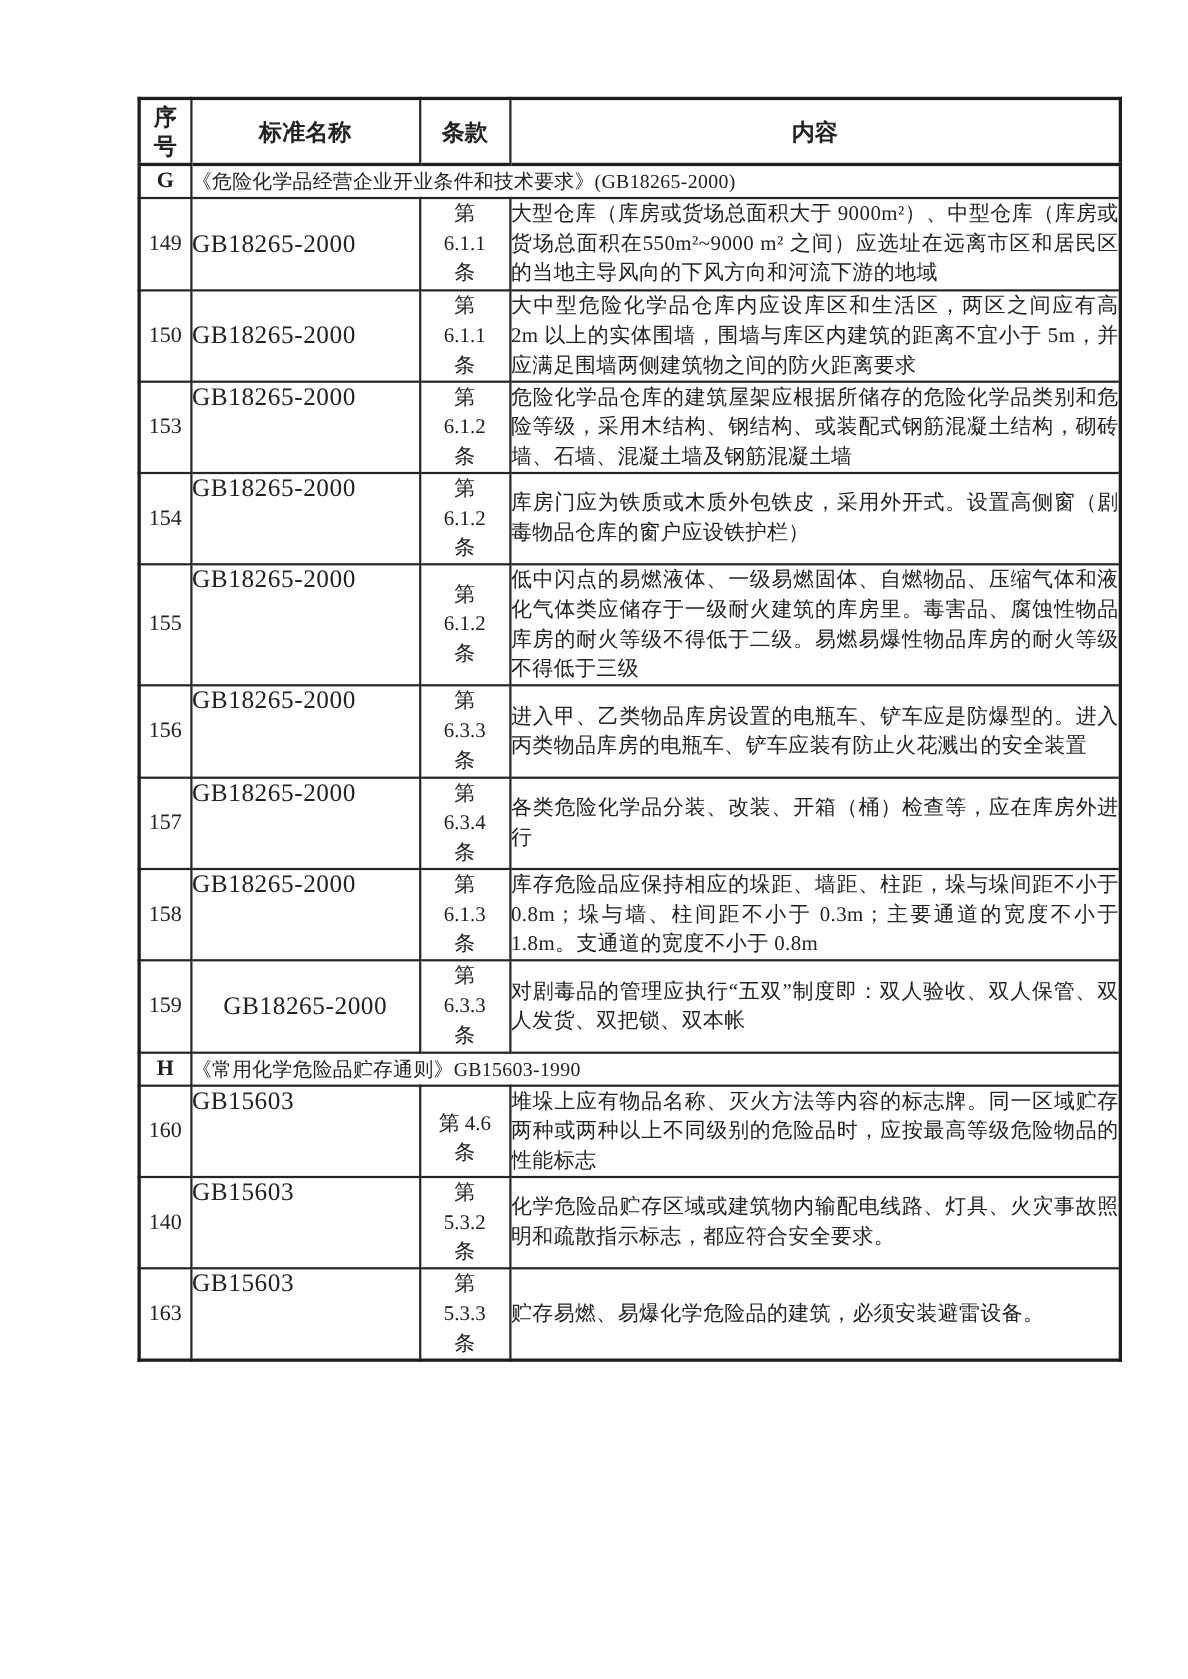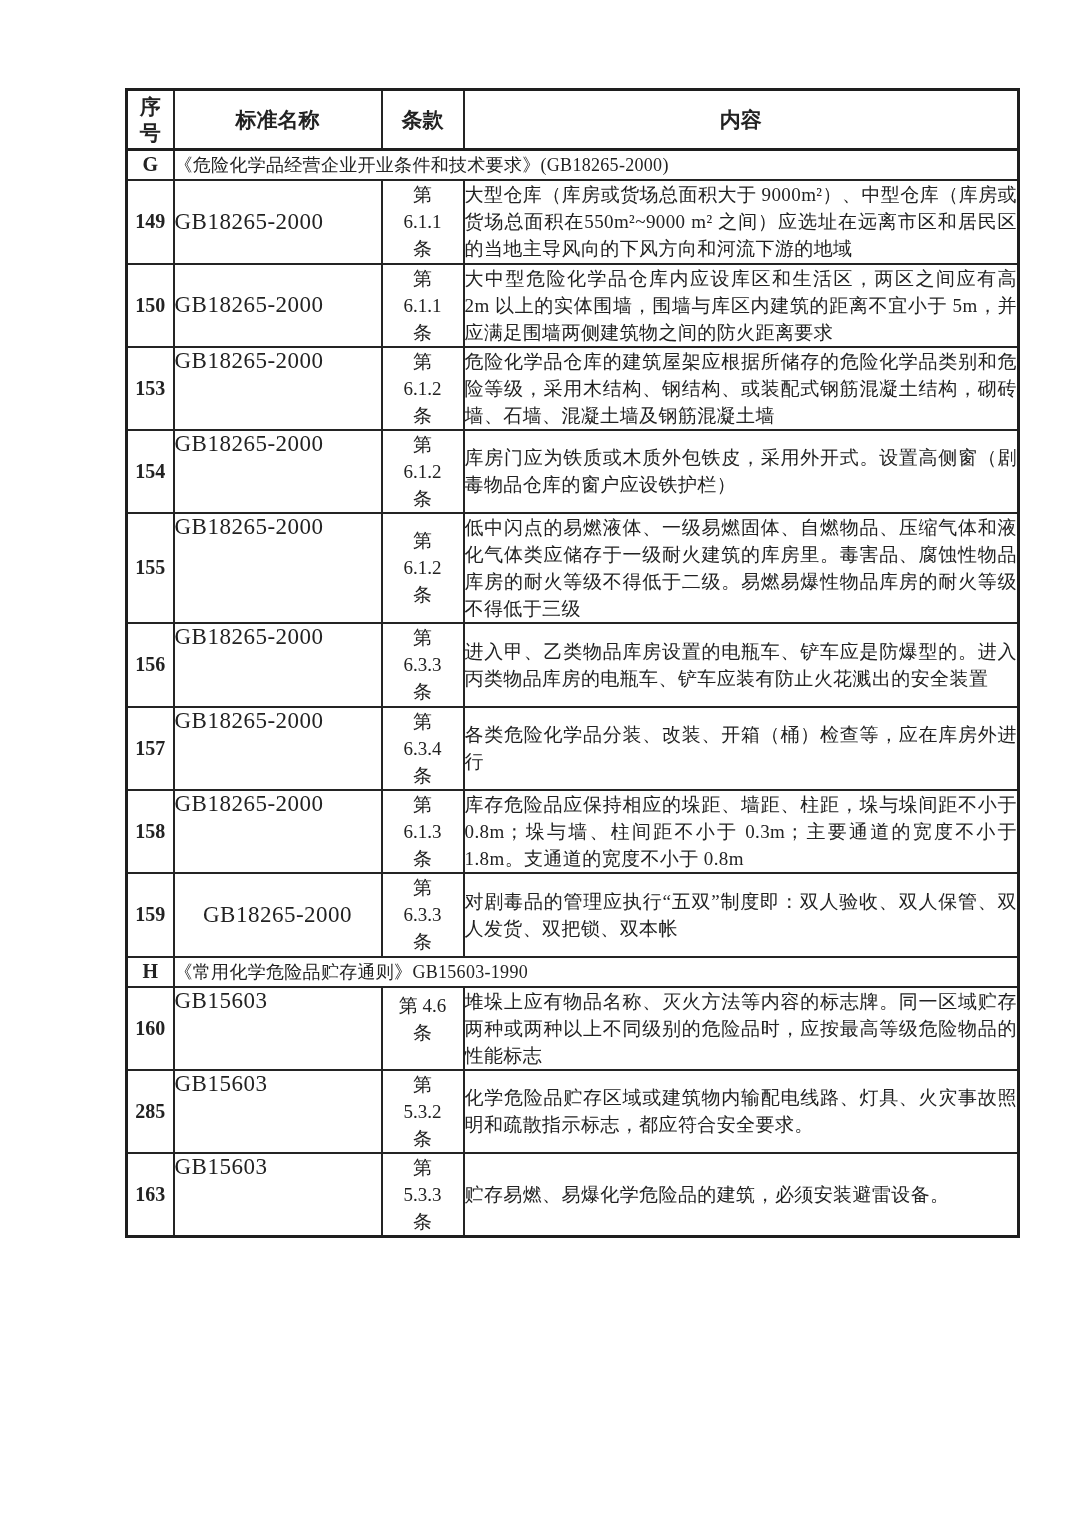--- a/index.html
+++ b/index.html
@@ -40,39 +40,39 @@
     font-weight: bold;
     font-size: 21px;
     text-align: center;
     vertical-align: middle;
     line-height: 26px;
   }
   .prelined { white-space: pre-line; }
   .c-no {
     text-align: center;
     vertical-align: middle;
-    font-weight: bold;
+    font-weight: normal;
     font-size: 20px;
   }
   .c-std {
     font-size: 23px;
     vertical-align: top;
     padding: 8px 4px 0 10px;
     letter-spacing: 0.5px;
   }
   .c-std.v-mid { vertical-align: middle; padding-top: 0; }
   .c-std.h-ctr { text-align: center; padding-left: 0; }
   .c-clause {
     text-align: center;
     vertical-align: middle;
     font-size: 19px;
     line-height: 27px;
     white-space: pre-line;
   }
-  .c-clause.v-top { vertical-align: top; padding-top: 4px; }
+  .c-clause.v-top { vertical-align: top; padding-top: 20px; }
   .c-content {
     font-size: 19px;
     line-height: 27px;
     vertical-align: middle;
     padding: 3px 10px 3px 9px;
     text-align: justify;
     letter-spacing: 0.4px;
   }
   .sec-id {
     text-align: center;
@@ -193,21 +193,21 @@
       </tr>
 
       <tr style="height:83px">
         <td class="c-no">160</td>
         <td class="c-std">GB15603</td>
         <td class="c-clause v-top">第 4.6
 条</td>
         <td class="c-content">堆垛上应有物品名称、灭火方法等内容的标志牌。同一区域贮存两种或两种以上不同级别的危险品时，应按最高等级危险物品的性能标志</td>
       </tr>
       <tr style="height:83px">
-        <td class="c-no">285</td>
+        <td class="c-no">140</td>
         <td class="c-std">GB15603</td>
         <td class="c-clause">第
 5.3.2
 条</td>
         <td class="c-content">化学危险品贮存区域或建筑物内输配电线路、灯具、火灾事故照明和疏散指示标志，都应符合安全要求。</td>
       </tr>
       <tr style="height:77px">
         <td class="c-no">163</td>
         <td class="c-std">GB15603</td>
         <td class="c-clause">第

